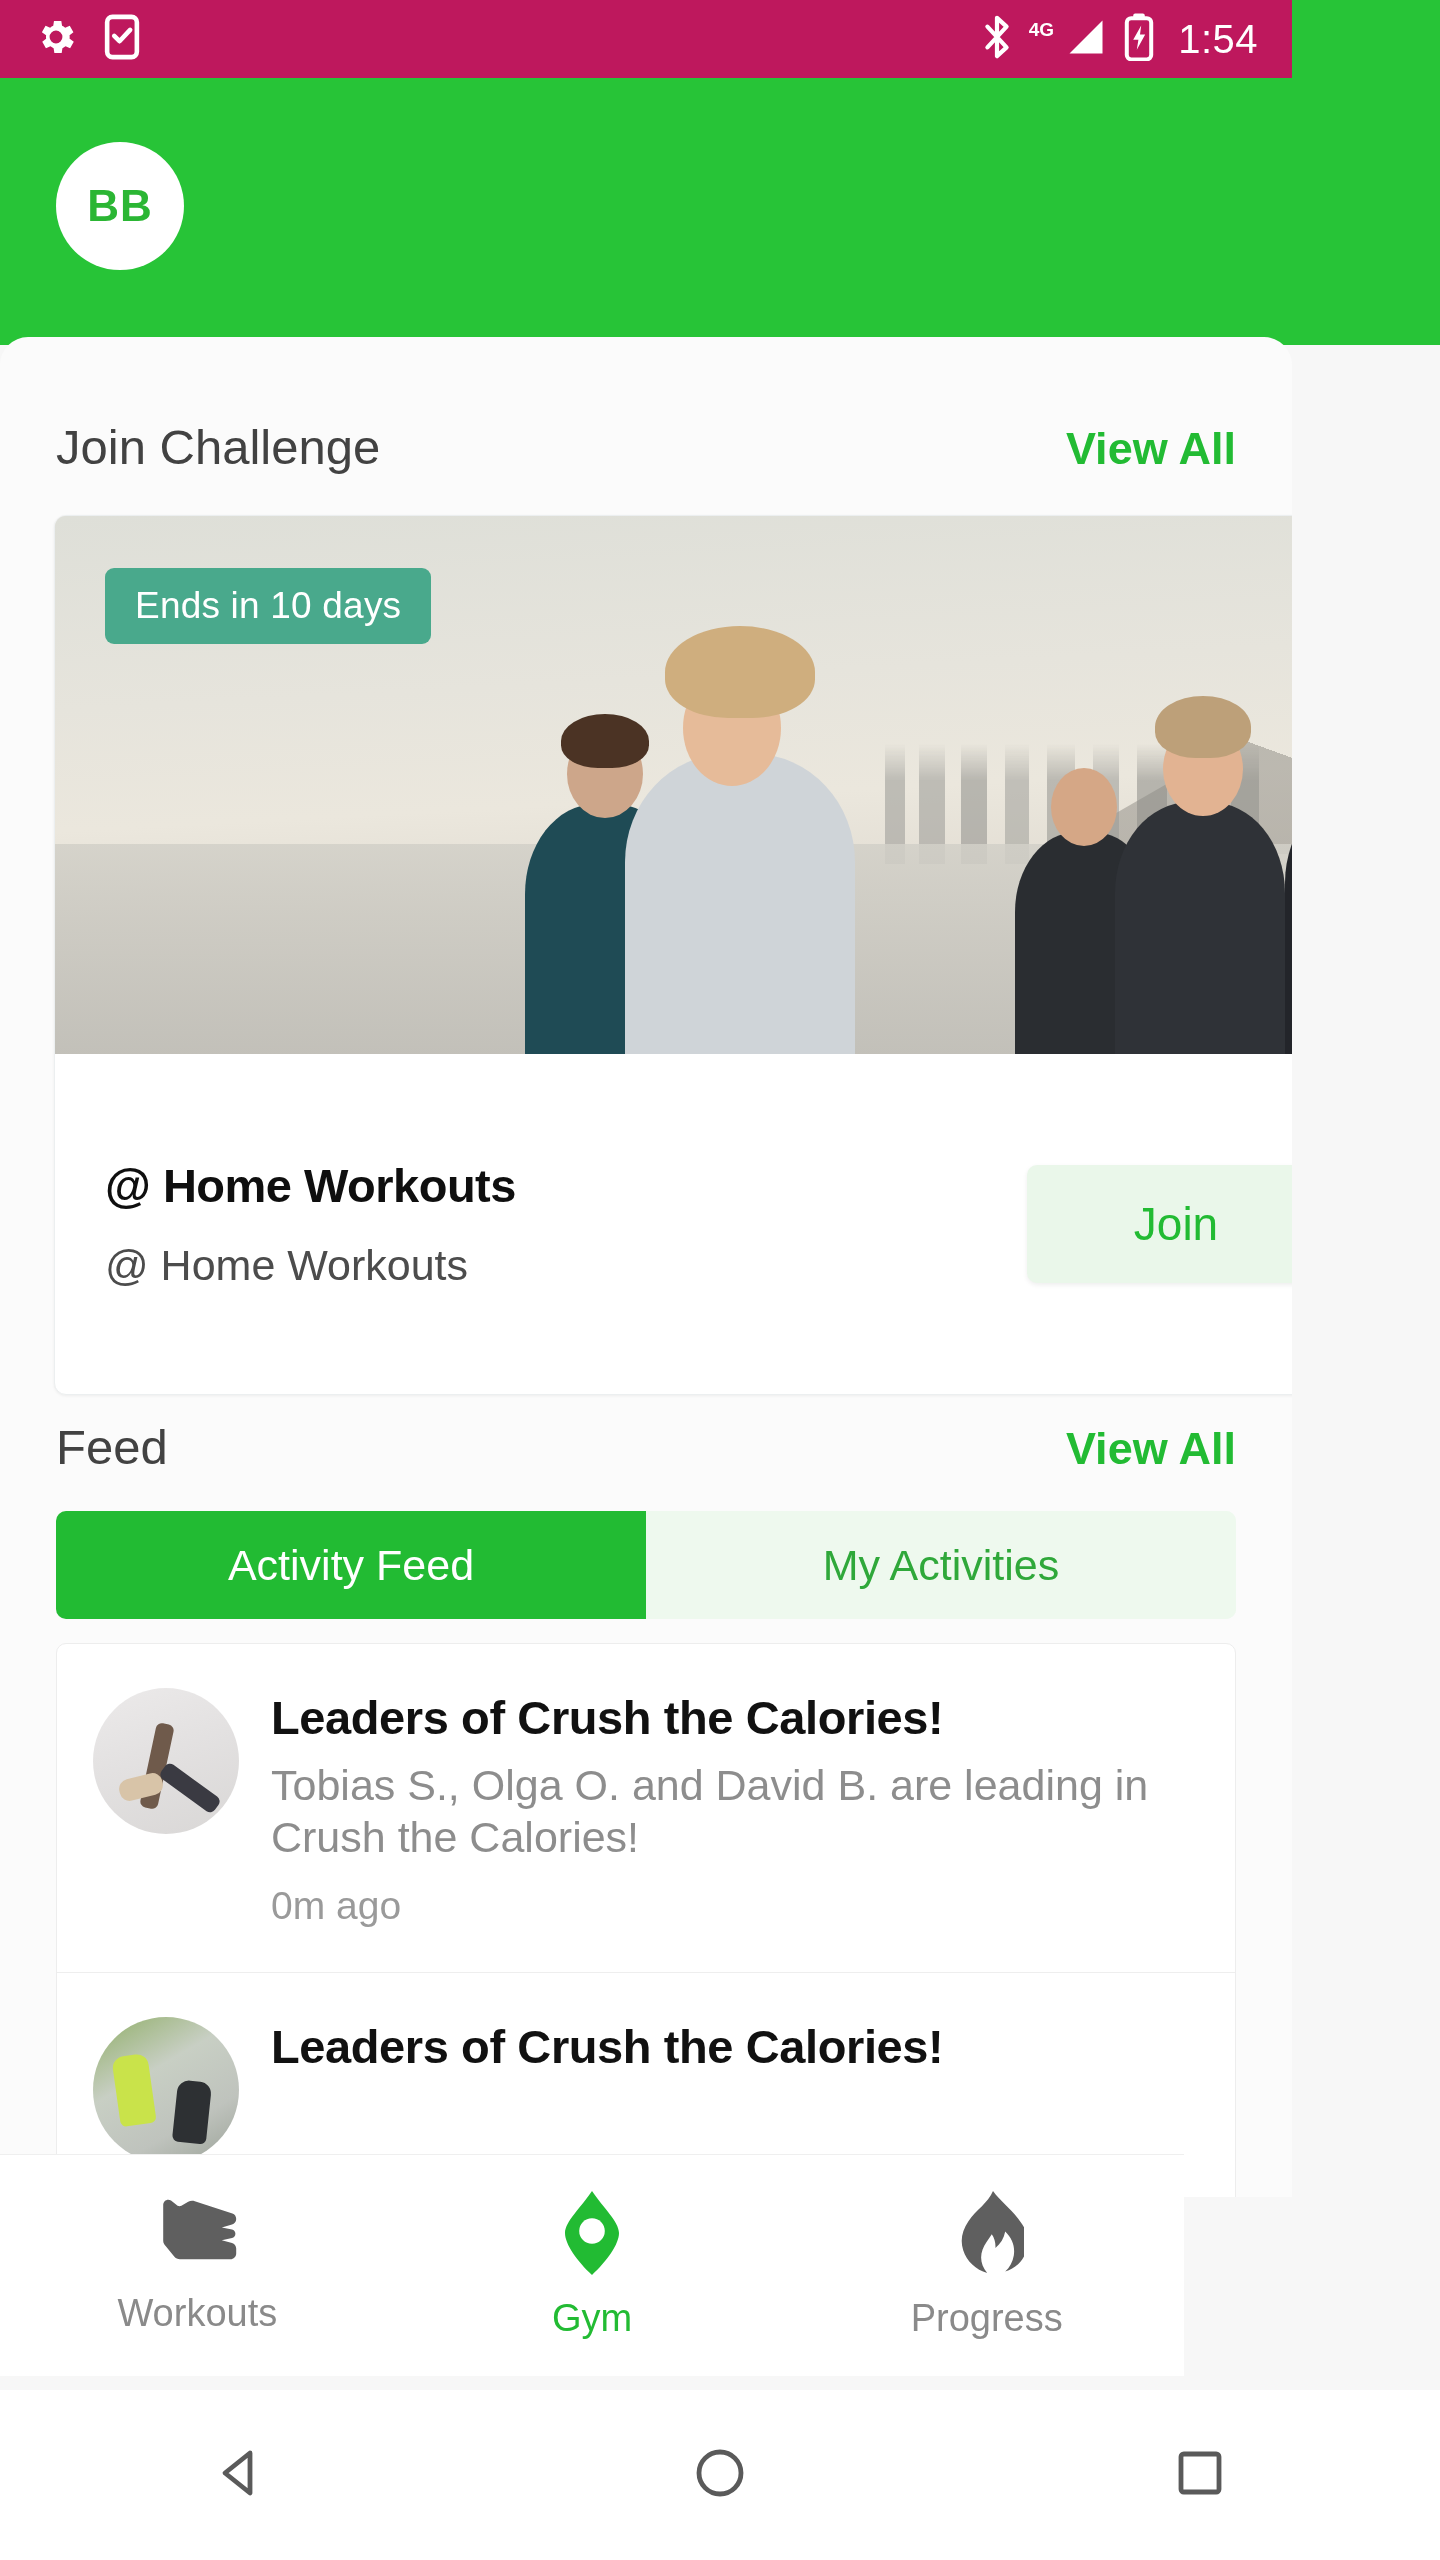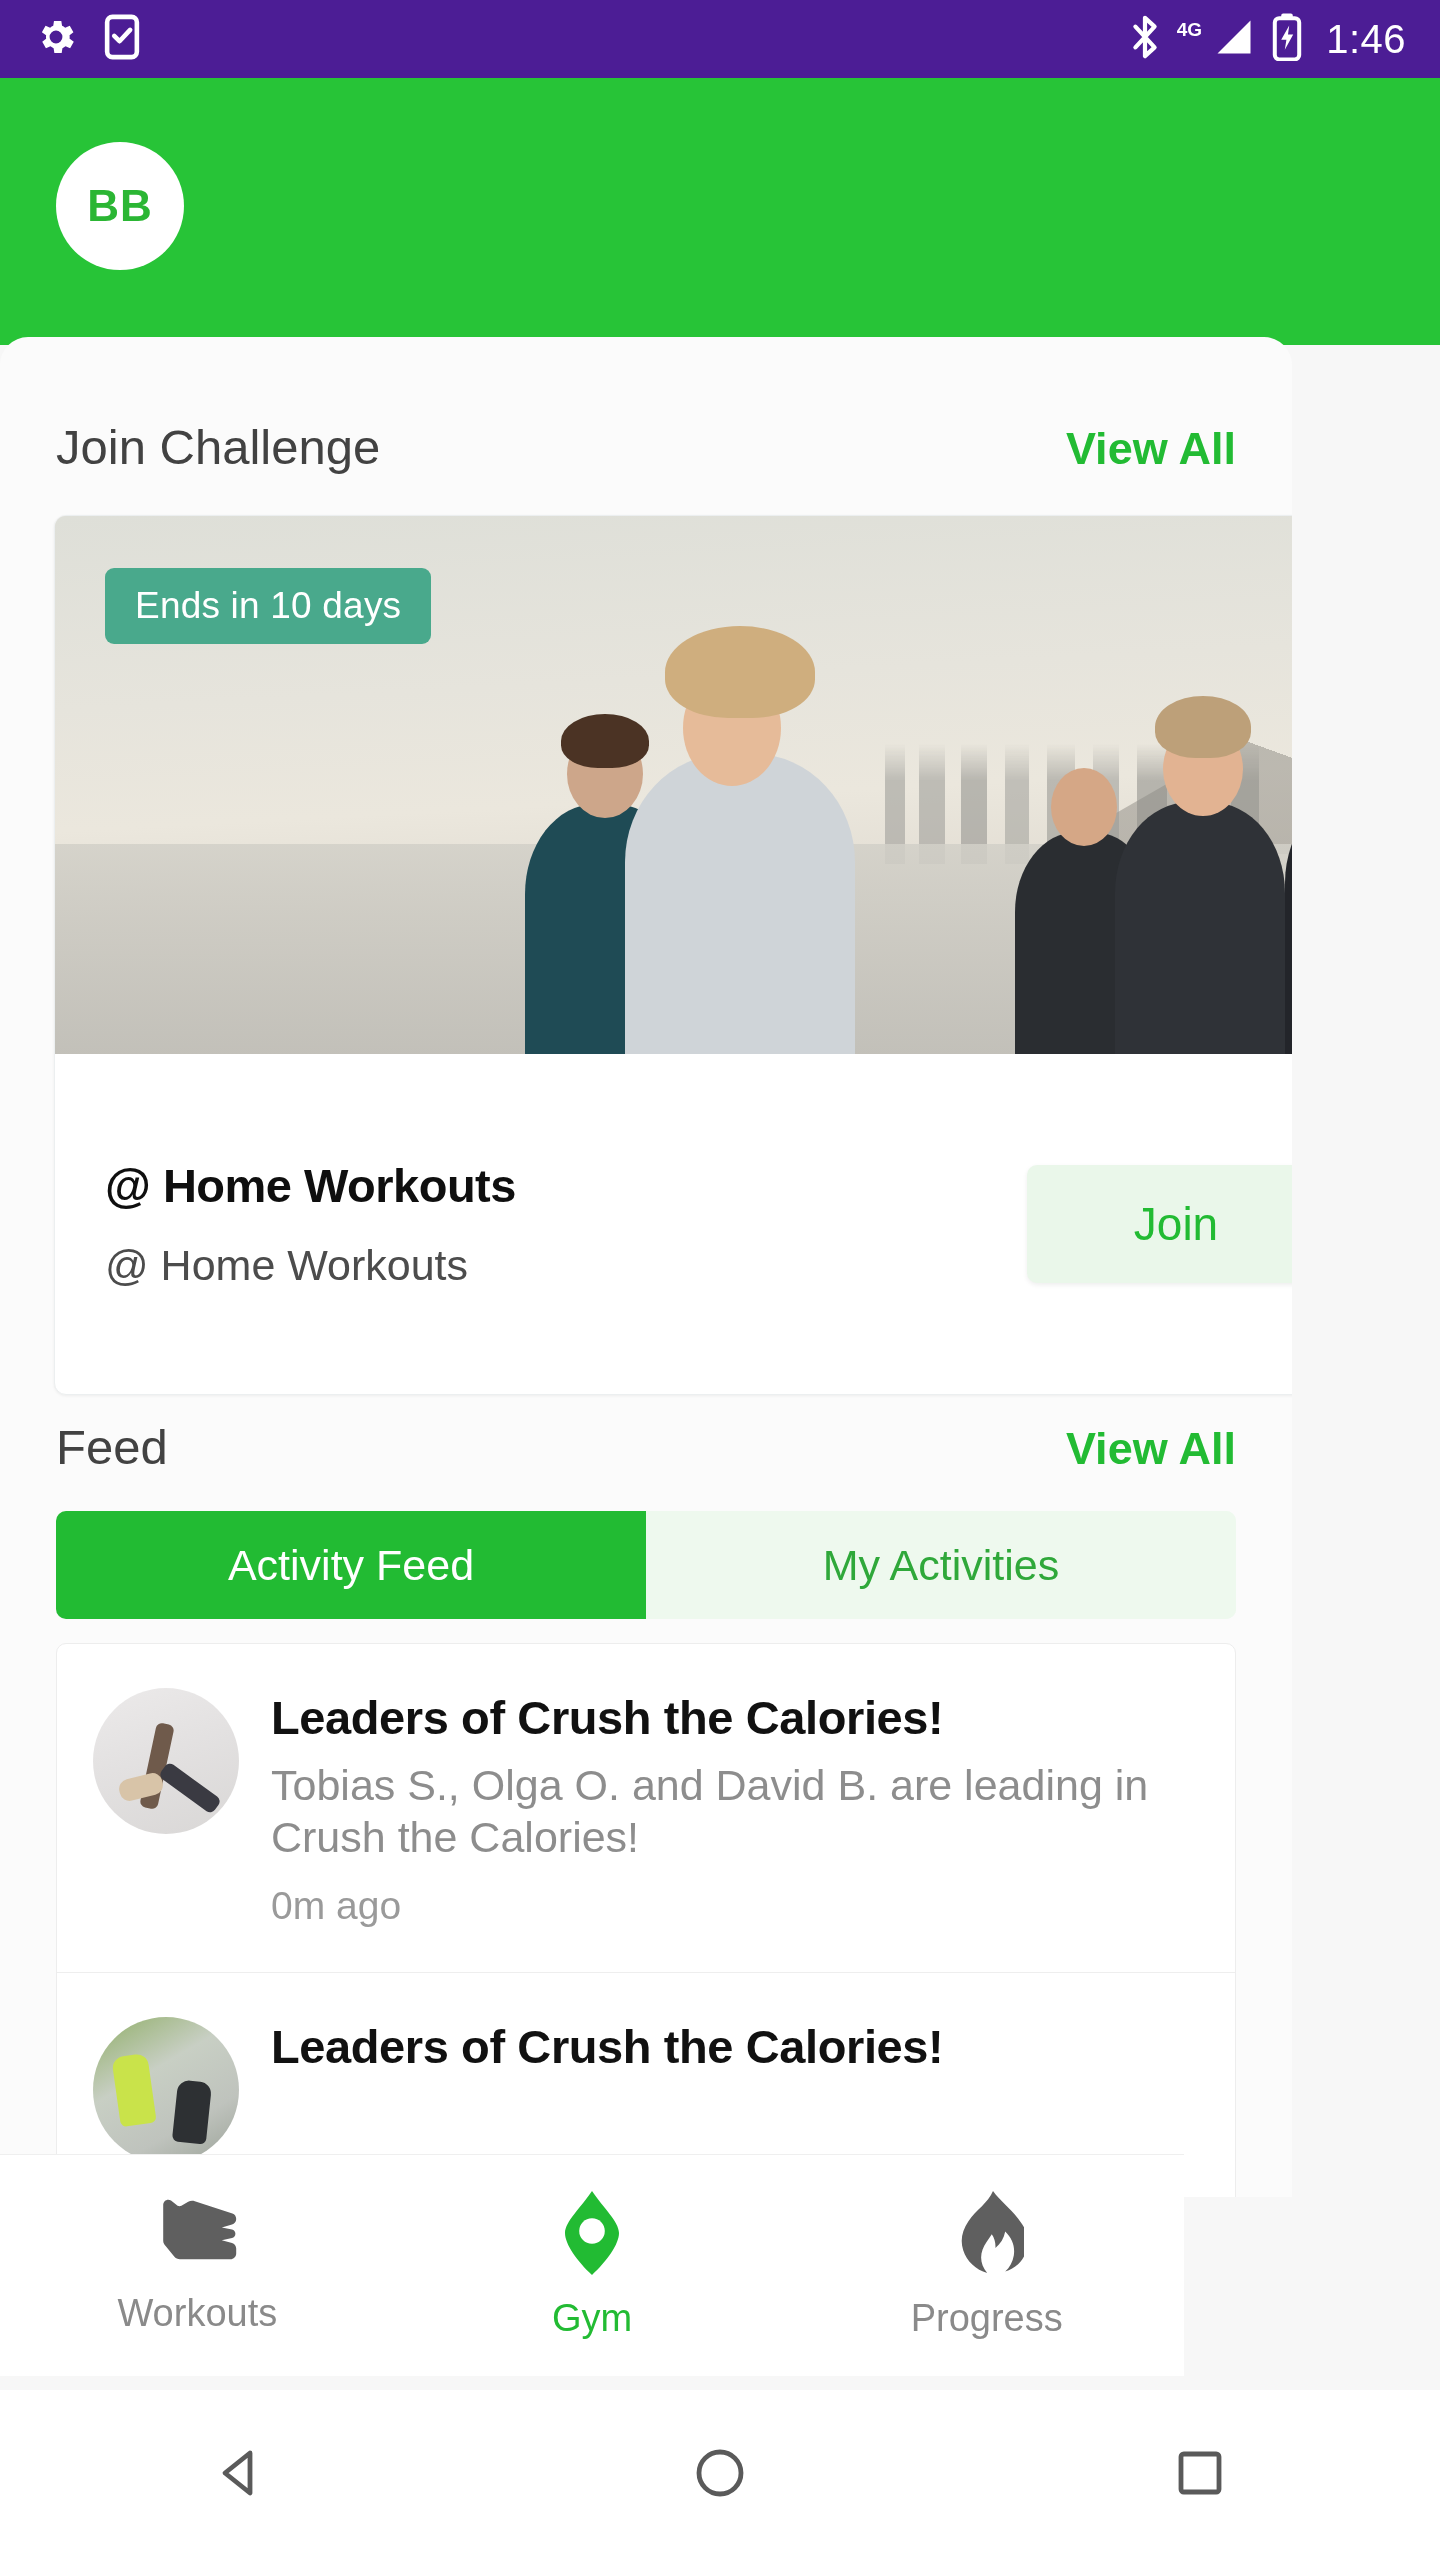--- a/index.html
+++ b/index.html
@@ -6,22 +6,22 @@
   html, body {
     width:1440px; height:2560px;
     font-family:"Liberation Sans", sans-serif;
     background:#ffffff;
     overflow:hidden;
   }
   .screen { position:relative; width:1440px; height:2560px; background:#f7f7f7; }
 
   
   .statusbar {
-    position:absolute; top:0; left:0; width:1440px; height:78px;
-    background:#4c1d95; display:flex; 
+    position:absolute; top:0; left:0; width:1292px; height:78px;
+    background:#be185d; display:flex; 
     padding:0 34px;
   }
   .sb-left { display:flex; align-items:center; gap:24px; }
   .sb-right { margin-left:auto; display:flex; align-items:center; gap:16px; }
   .sb-time { color:#fff; font-size:40px; font-weight:500; letter-spacing:0.5px; margin-left:8px; }
   .sb-4g { color:#fff; font-size:19px; font-weight:700; position:relative; top:-9px; margin-right:-6px; }
 
   
   .header {
     position:absolute; top:0; left:0; width:1440px; height:345px;
@@ -218,21 +218,21 @@
           <path d="M21 3v18H3z"></path>
         </svg>
       </span>
       <span>
         <svg width="30" height="48" viewBox="0 0 15 24" fill="none">
           <rect x="4.6" y="0.2" width="5.8" height="2.4" rx="1" fill="#fff"></rect>
           <rect x="1.4" y="2.6" width="12.2" height="20.6" rx="2.2" stroke="#fff" stroke-width="2"></rect>
           <path d="M8.6 6.2L4.6 13.4h2.6l-.8 5 4.2-7.6H8.0z" fill="#fff"></path>
         </svg>
       </span>
-      <span class="sb-time">1:46</span>
+      <span class="sb-time">1:54</span>
     </div>
   </div>
 
   <div class="sheet">
 
     <div class="section-head">
       <div class="section-title">Join Challenge</div>
       <div class="view-all">View All</div>
     </div>
 

